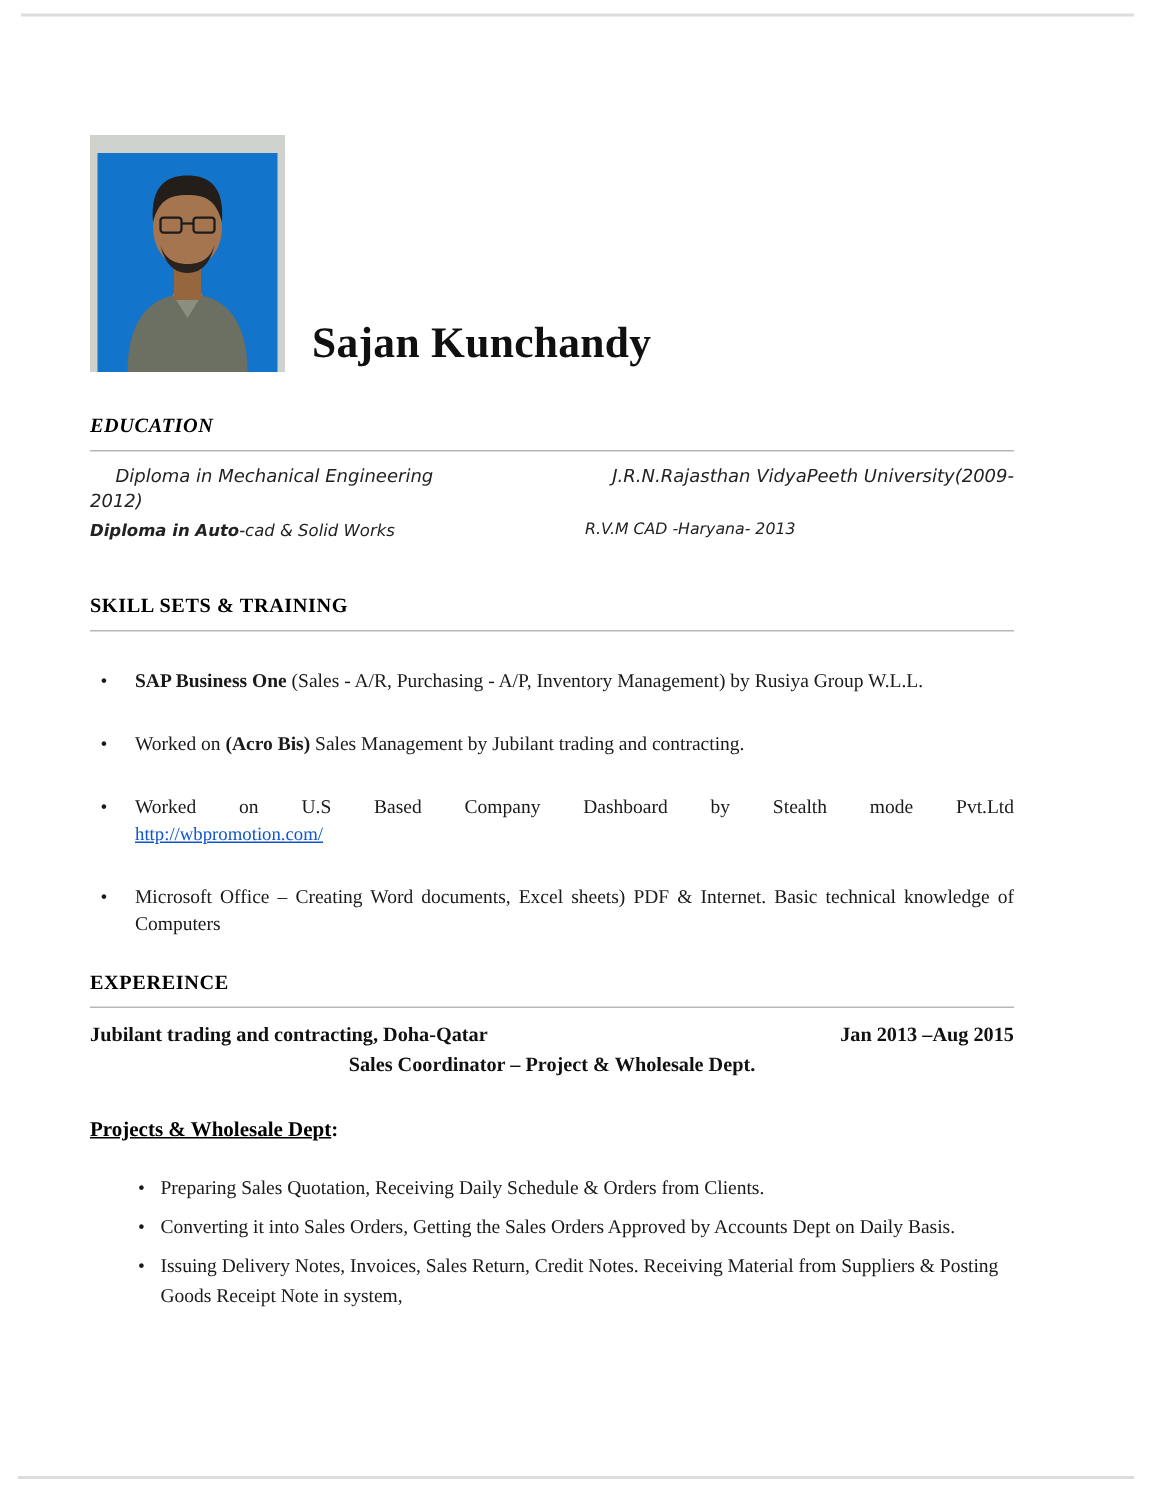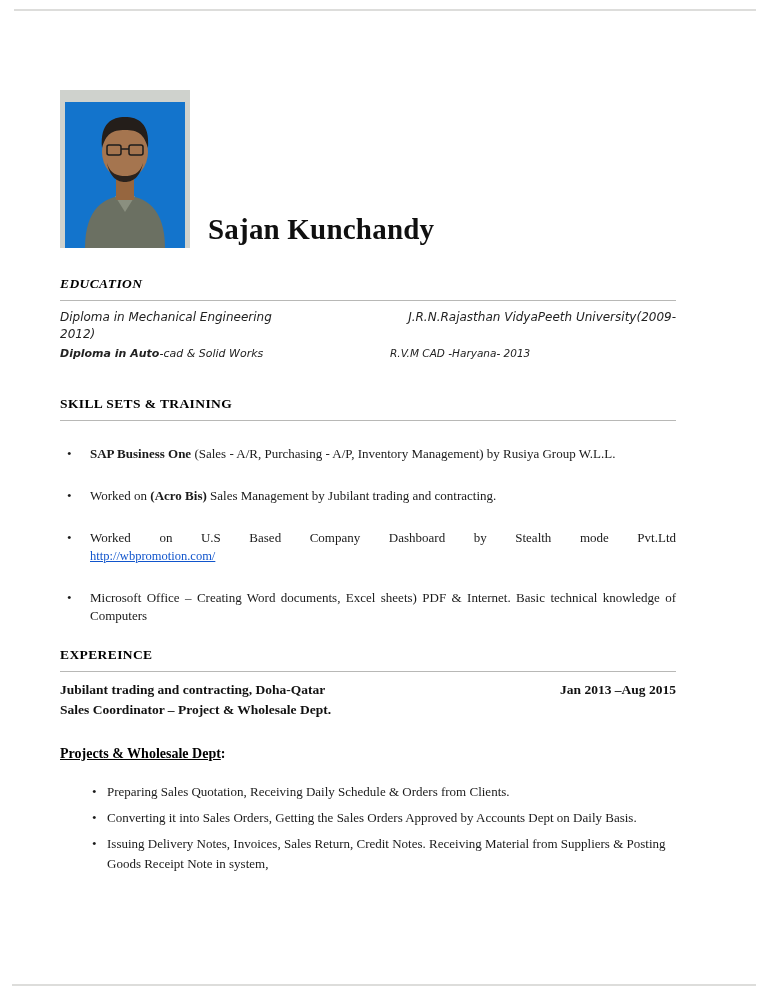--- a/index.html
+++ b/index.html
@@ -39,33 +39,33 @@
   section { display: block; }
   .sec-education { margin-top: 28px; font-style: italic; }
   .sec-skills { margin-top: 34px; }
   .sec-exp { margin-top: 22px; }
   .sec-projects { margin-top: 26px; }
   h2.sec-title { font-size: 13.5px; font-weight: bold; letter-spacing: 0.4px; margin: 0; color: #000; }
   .rule { height: 1px; background: #b8b8b6; margin-top: 8px; }
 
   
   .edu { margin-top: 8px; font-family: "DejaVu Sans", "Liberation Sans", sans-serif; font-size: 12px; line-height: 17px; color: #222; }
-  .edu-line1 { display: flex; justify-content: space-between; }
+  .edu-line1 { display: flex; justify-content: space-between; margin-left: 17px; }
   .edu-line3 { display: flex; margin-top: 2px; font-size: 11px; align-items: center; }
   .edu3-left { width: 330px; flex: 0 0 auto; }
   .edu3-right { font-size: 10.5px; }
 
   
   ul.blist { list-style: none; margin: 10px 0 0 0; padding: 0; font-size: 13px; line-height: 18px; color: #1a1a1a; }
   ul.blist li { position: relative; padding-left: 30px; margin-bottom: 3px; text-align: justify; margin-top: 24px; }
   ul.blist li::before { content: "\2022"; position: absolute; left: 7px; top: 0; }
   .jline { text-align: justify; text-align-last: justify; }
 
   
-  .exp { margin-top: 8px; font-weight: bold; font-size: 13.5px; line-height: 20px; color: #111; }
+  .exp { margin-top: 8px; font-weight: bold; font-size: 13.5px; line-height: 20px; color: #111; text-align: center; }
   .exp-row1 { display: flex; justify-content: space-between; }
 
   
   .projects-title { font-size: 14px; font-weight: bold; color: #000; margin: 0; }
   .projects-title .ul { text-decoration: underline; }
   ul.plist { list-style: none; margin: 20px 0 0 0; padding: 0; font-size: 13px; line-height: 20px; color: #1a1a1a; }
   ul.plist li { position: relative; padding-left: 47px; margin-bottom: 6px; }
   ul.plist li::before { content: "\2022"; position: absolute; left: 32px; top: 0; }
 </style>
 </head>

